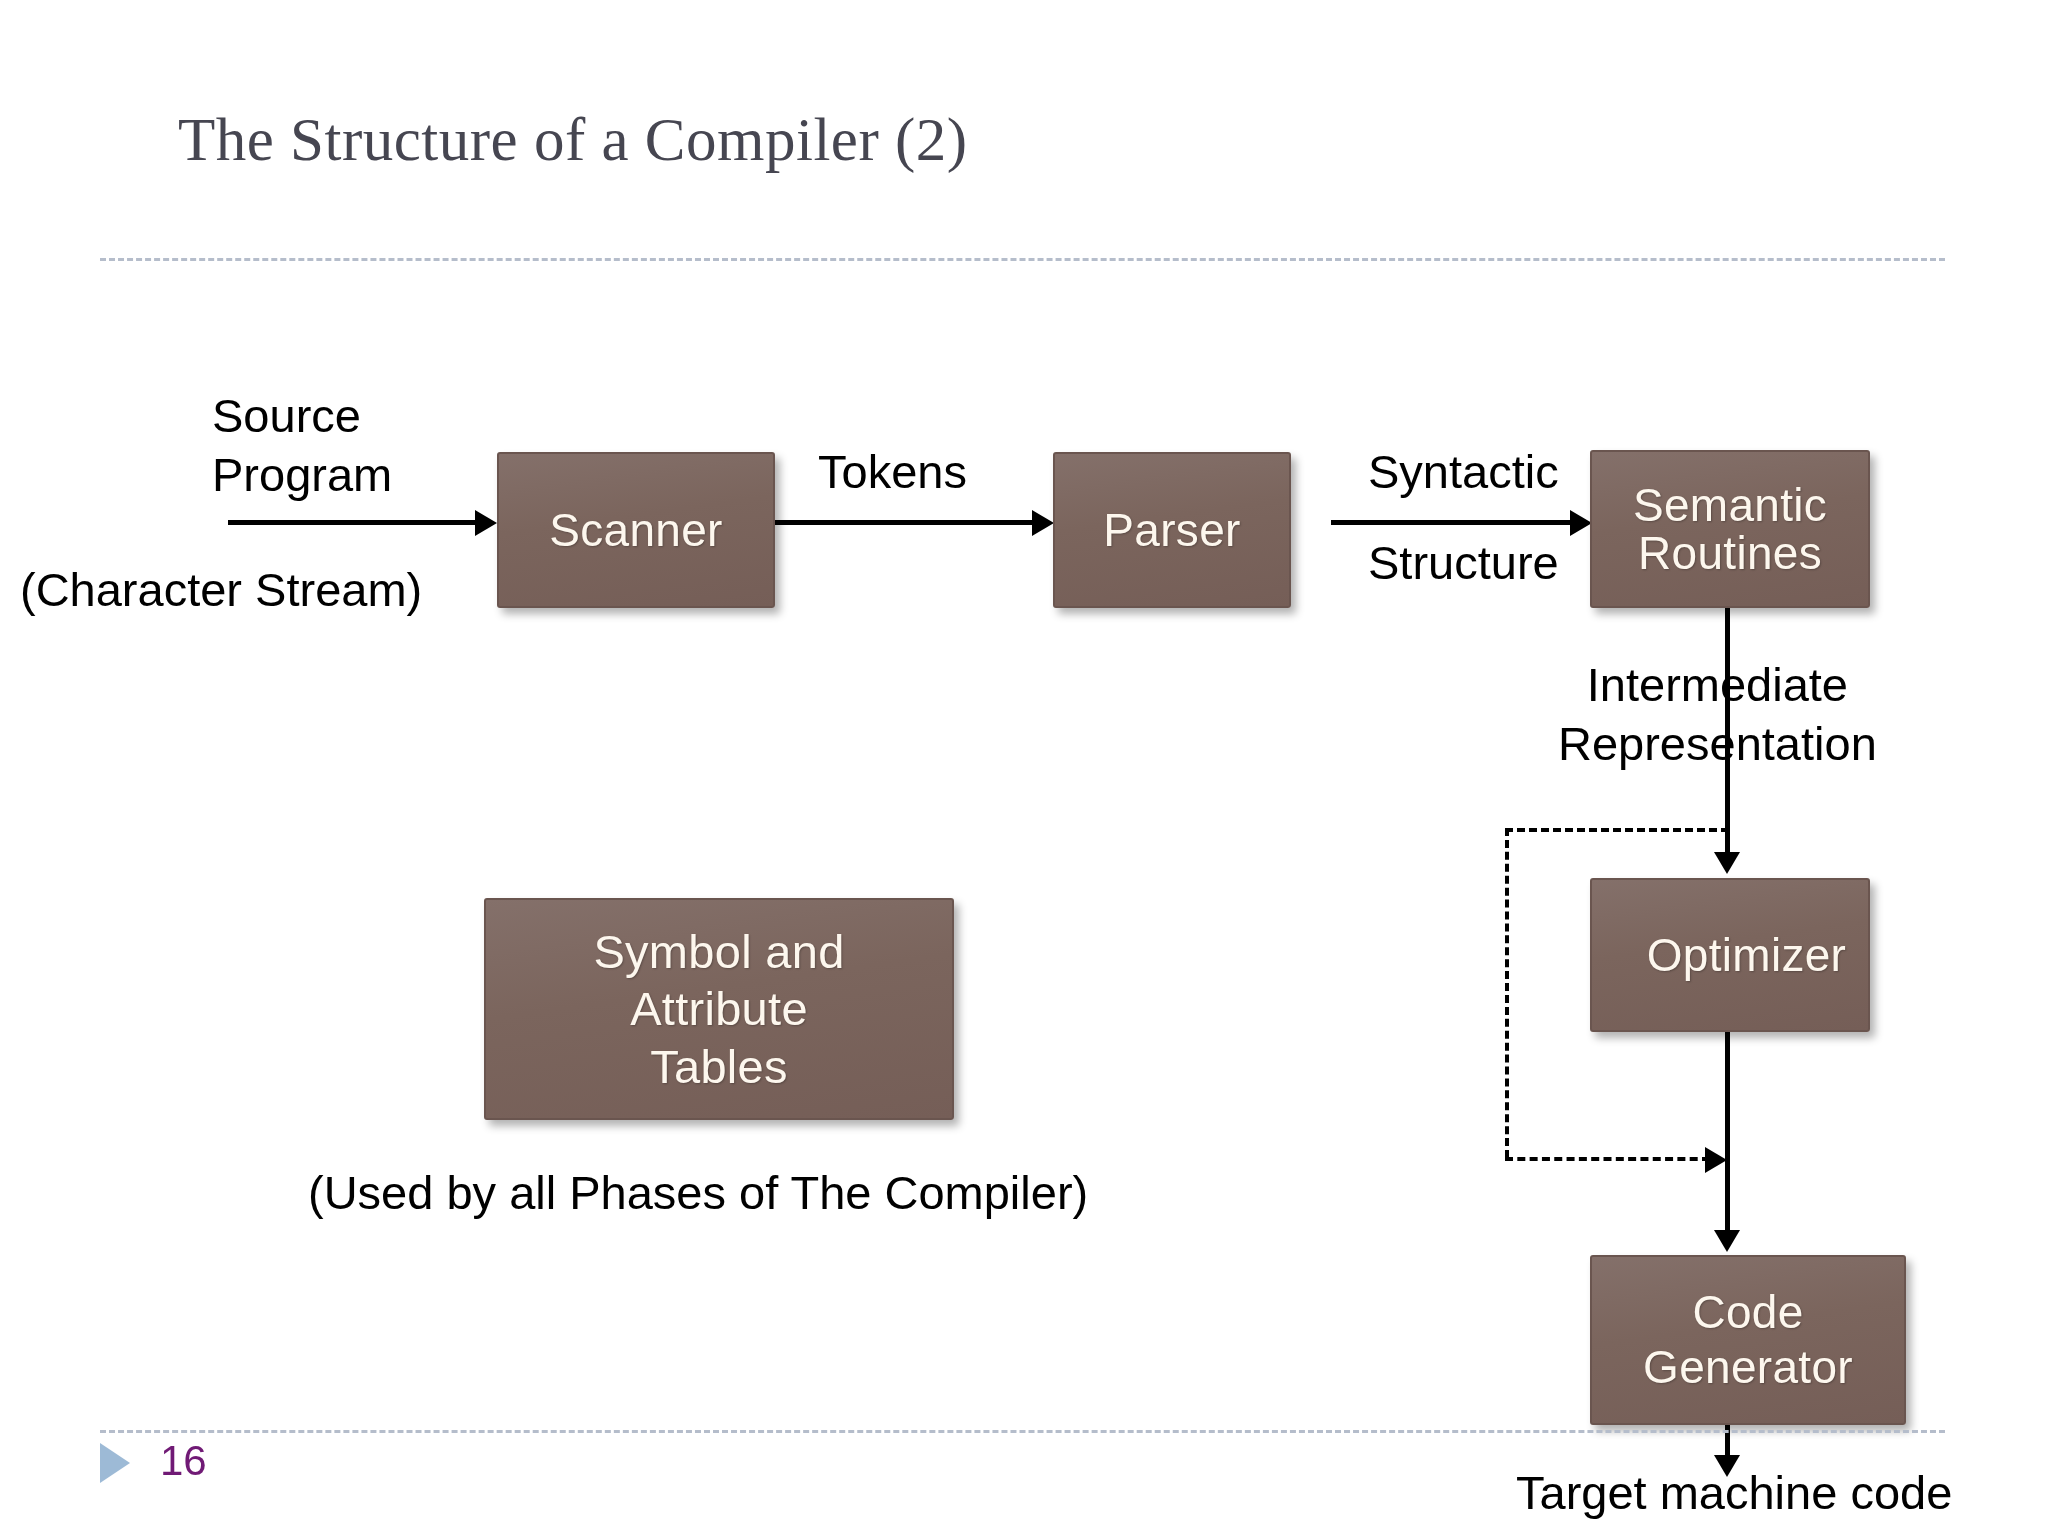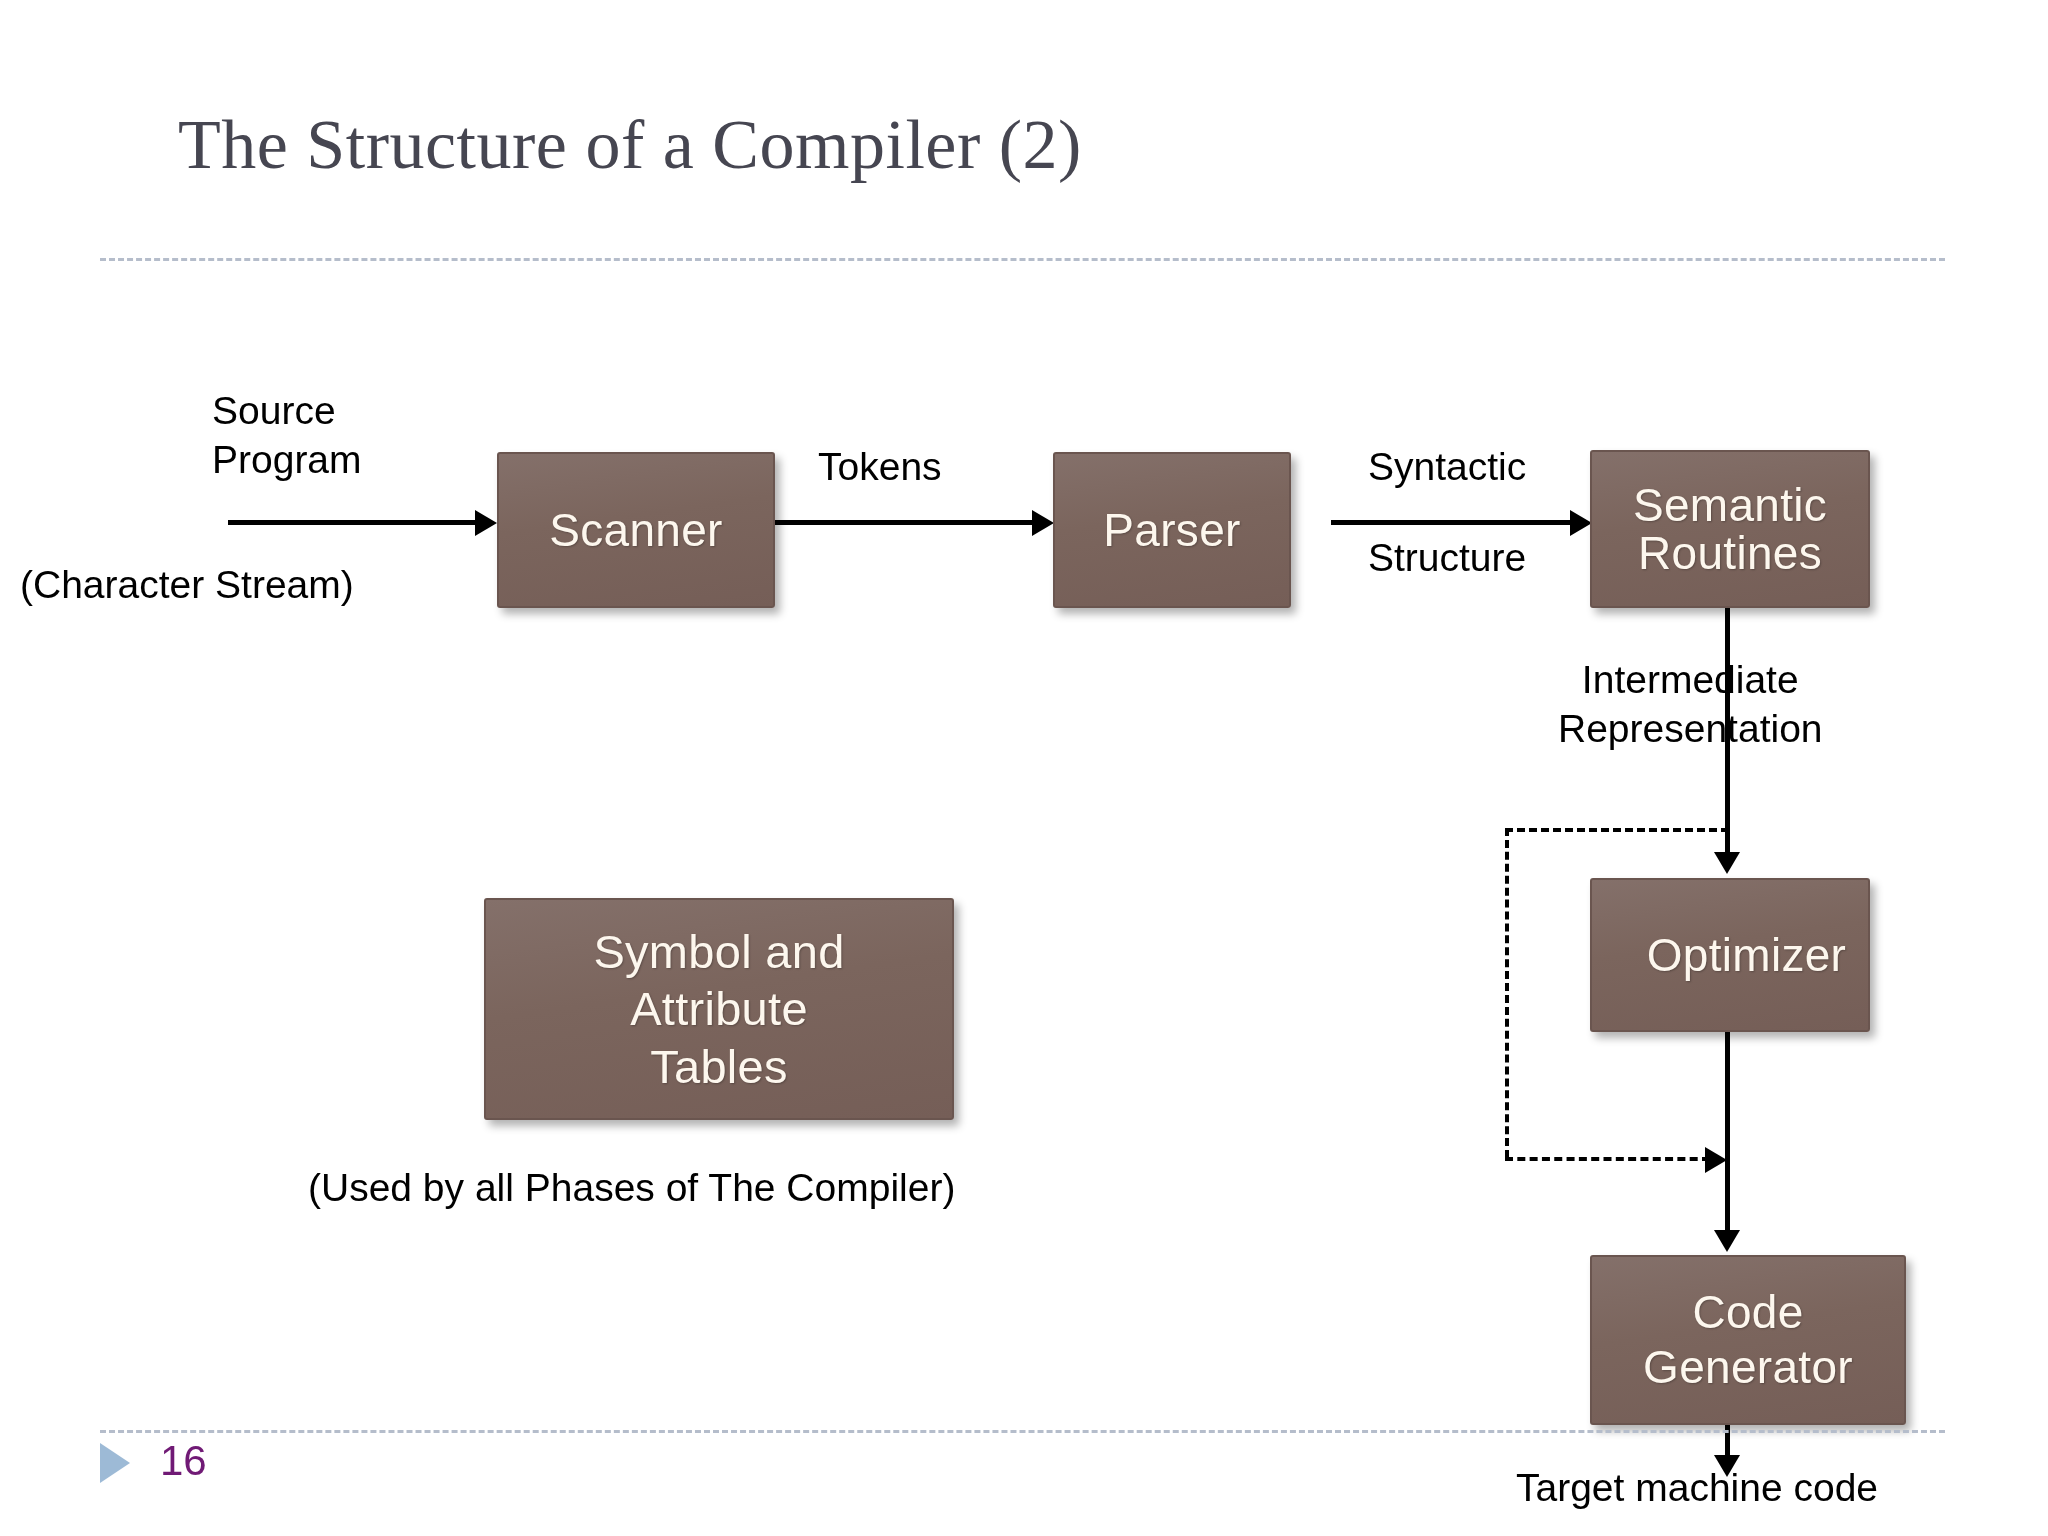--- a/index.html
+++ b/index.html
@@ -16,21 +16,21 @@
     font-family: "Liberation Sans", sans-serif;
   }
 
   
   #slide-title {
     position: absolute;
     left: 178px;
     top: 108px;
     width: 1700px;
     font-family: "Liberation Serif", serif;
-    font-size: 70px;
+    font-size: 61px;
     line-height: 1.05;
     font-weight: 400;
     color: #464651;
     letter-spacing: 0.5px;
     white-space: nowrap;
   }
 
   
   .rule {
     position: absolute;
@@ -87,21 +87,21 @@
   #node-semantic  { left: 1590px; top: 450px;  width: 280px; height: 158px; }
   #node-symtab    { left: 484px;  top: 898px;  width: 470px; height: 222px; font-size: 47px; line-height: 1.22;}
   #node-optimizer { left: 1590px; top: 878px;  width: 280px; height: 154px; padding-left: 33px; }
   #node-codegen   { left: 1590px; top: 1255px; width: 316px; height: 170px; line-height: 1.20; }
 
   
   .label {
     position: absolute;
     color: #000000;
     font-family: "Liberation Sans", sans-serif;
-    font-size: 39px;
+    font-size: 47px;
     line-height: 1.26;
     white-space: pre-line;
     font-weight: 400;
   }
   #label-source   { left: 212px;  top: 386px; }
   #label-charstream { left: 20px;  top: 560px; }
   #label-tokens   { left: 818px;  top: 442px; }
   #label-syntactic{ left: 1368px; top: 442px; text-align: center; }
   #label-structure{ left: 1368px; top: 533px; }
   #label-interrep { left: 1558px; top: 655px; text-align: center; }

